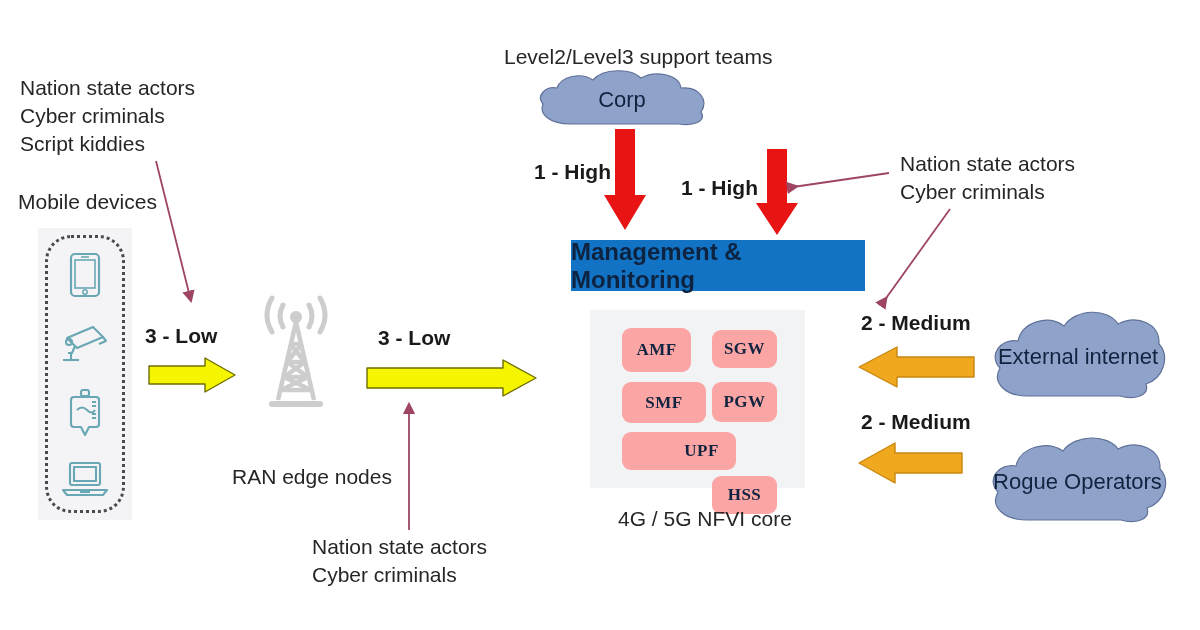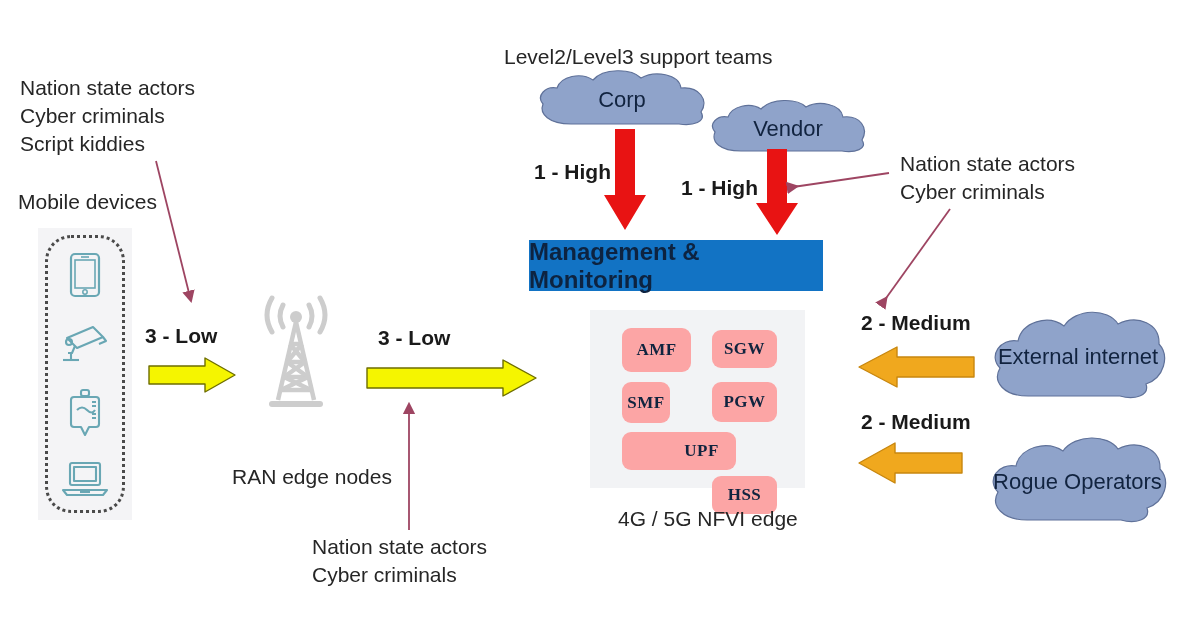--- a/index.html
+++ b/index.html
@@ -225,53 +225,45 @@
 
   <div class="cloud-wrap" style="left:533px; top:70px; width:178px; height:58px;">
     <svg class="cloud-svg" width="178" height="58" viewBox="0 0 178 58">
       <path d="M38 54 C16 54 6 44 10 34 C3 26 12 16 24 18 C28 6 48 2 60 10
                C70 -2 98 -2 108 8 C122 0 146 4 148 18 C166 16 176 30 168 42
                C174 52 160 56 146 54 Z" fill="#8fa3ca" stroke="#5f7199" stroke-width="1.2"></path>
     </svg>
     <div class="cloud-label">Corp</div>
   </div>
 
-  <div class="cloud-wrap" style="left:705px; top:100px; width:166px; height:55px;">
-    <svg class="cloud-svg" width="166" height="55" viewBox="0 0 166 55">
-      <path d="M36 51 C15 51 6 42 10 32 C3 24 12 15 23 17 C27 6 45 2 56 9
-               C66 -2 92 -2 101 7 C114 0 136 4 138 17 C155 15 164 28 157 40
-               C163 49 150 53 137 51 Z" fill="#8fa3ca" stroke="#5f7199" stroke-width="1.2"></path>
-    </svg>
-    <div class="cloud-label">Vendor</div>
-  </div>
 
   <div class="abs risk" style="left:534px; top:160px;">1 - High</div>
 
   <svg class="abs" width="48" height="108" style="left:601px; top:127px;">
     <path d="M14,2 L34,2 L34,68 L45,68 L24,103 L3,68 L14,68 Z" fill="#e81313"></path>
   </svg>
 
   <div class="abs risk" style="left:681px; top:176px;">1 - High</div>
 
   <svg class="abs" width="48" height="92" style="left:753px; top:147px;">
     <path d="M14,2 L34,2 L34,56 L45,56 L24,88 L3,56 L14,56 Z" fill="#e81313"></path>
   </svg>
 
-  <div class="abs mgmt-box" style="left:529px; top:240px; width:294px; height:51px;">Management &amp; Monitoring</div>
+  <div class="abs mgmt-box" style="left:571px; top:240px; width:294px; height:51px;">Management &amp; Monitoring</div>
 
   <div class="abs core-panel" style="left:590px; top:310px; width:215px; height:178px;">
     <div class="nf-box" style="left:32px; top:18px; width:69px; height:44px;">AMF</div>
-    <div class="nf-box" style="left:32px; top:72px; width:48px; height:41px;">SMF</div>
+    <div class="nf-box" style="left:32px; top:72px; width:84px; height:41px;">SMF</div>
     <div class="nf-box" style="left:32px; top:122px; width:69px; height:38px;padding-left:45px;">UPF</div>
     <div class="nf-box" style="left:122px; top:20px; width:65px; height:38px;">SGW</div>
     <div class="nf-box" style="left:122px; top:72px; width:65px; height:40px;">PGW</div>
     <div class="nf-box" style="left:122px; top:122px; width:65px; height:38px;margin-top:44px;">HSS</div>
   </div>
 
-  <div class="abs txt" style="left:618px; top:505px;">4G / 5G NFVI edge</div>
+  <div class="abs txt" style="left:618px; top:505px;">4G / 5G NFVI core</div>
 
   <div class="abs txt" style="left:900px; top:150px;">Nation state actors
 Cyber criminals</div>
 
   <svg class="abs" width="108" height="30" style="left:785px; top:167px;">
     <defs>
       <marker id="mkMaroonL" markerWidth="7" markerHeight="7" refX="3.5" refY="3.5" orient="auto">
         <path d="M7,0 L0,3.5 L7,7 Z" fill="#9e4562"></path>
       </marker>
     </defs>

